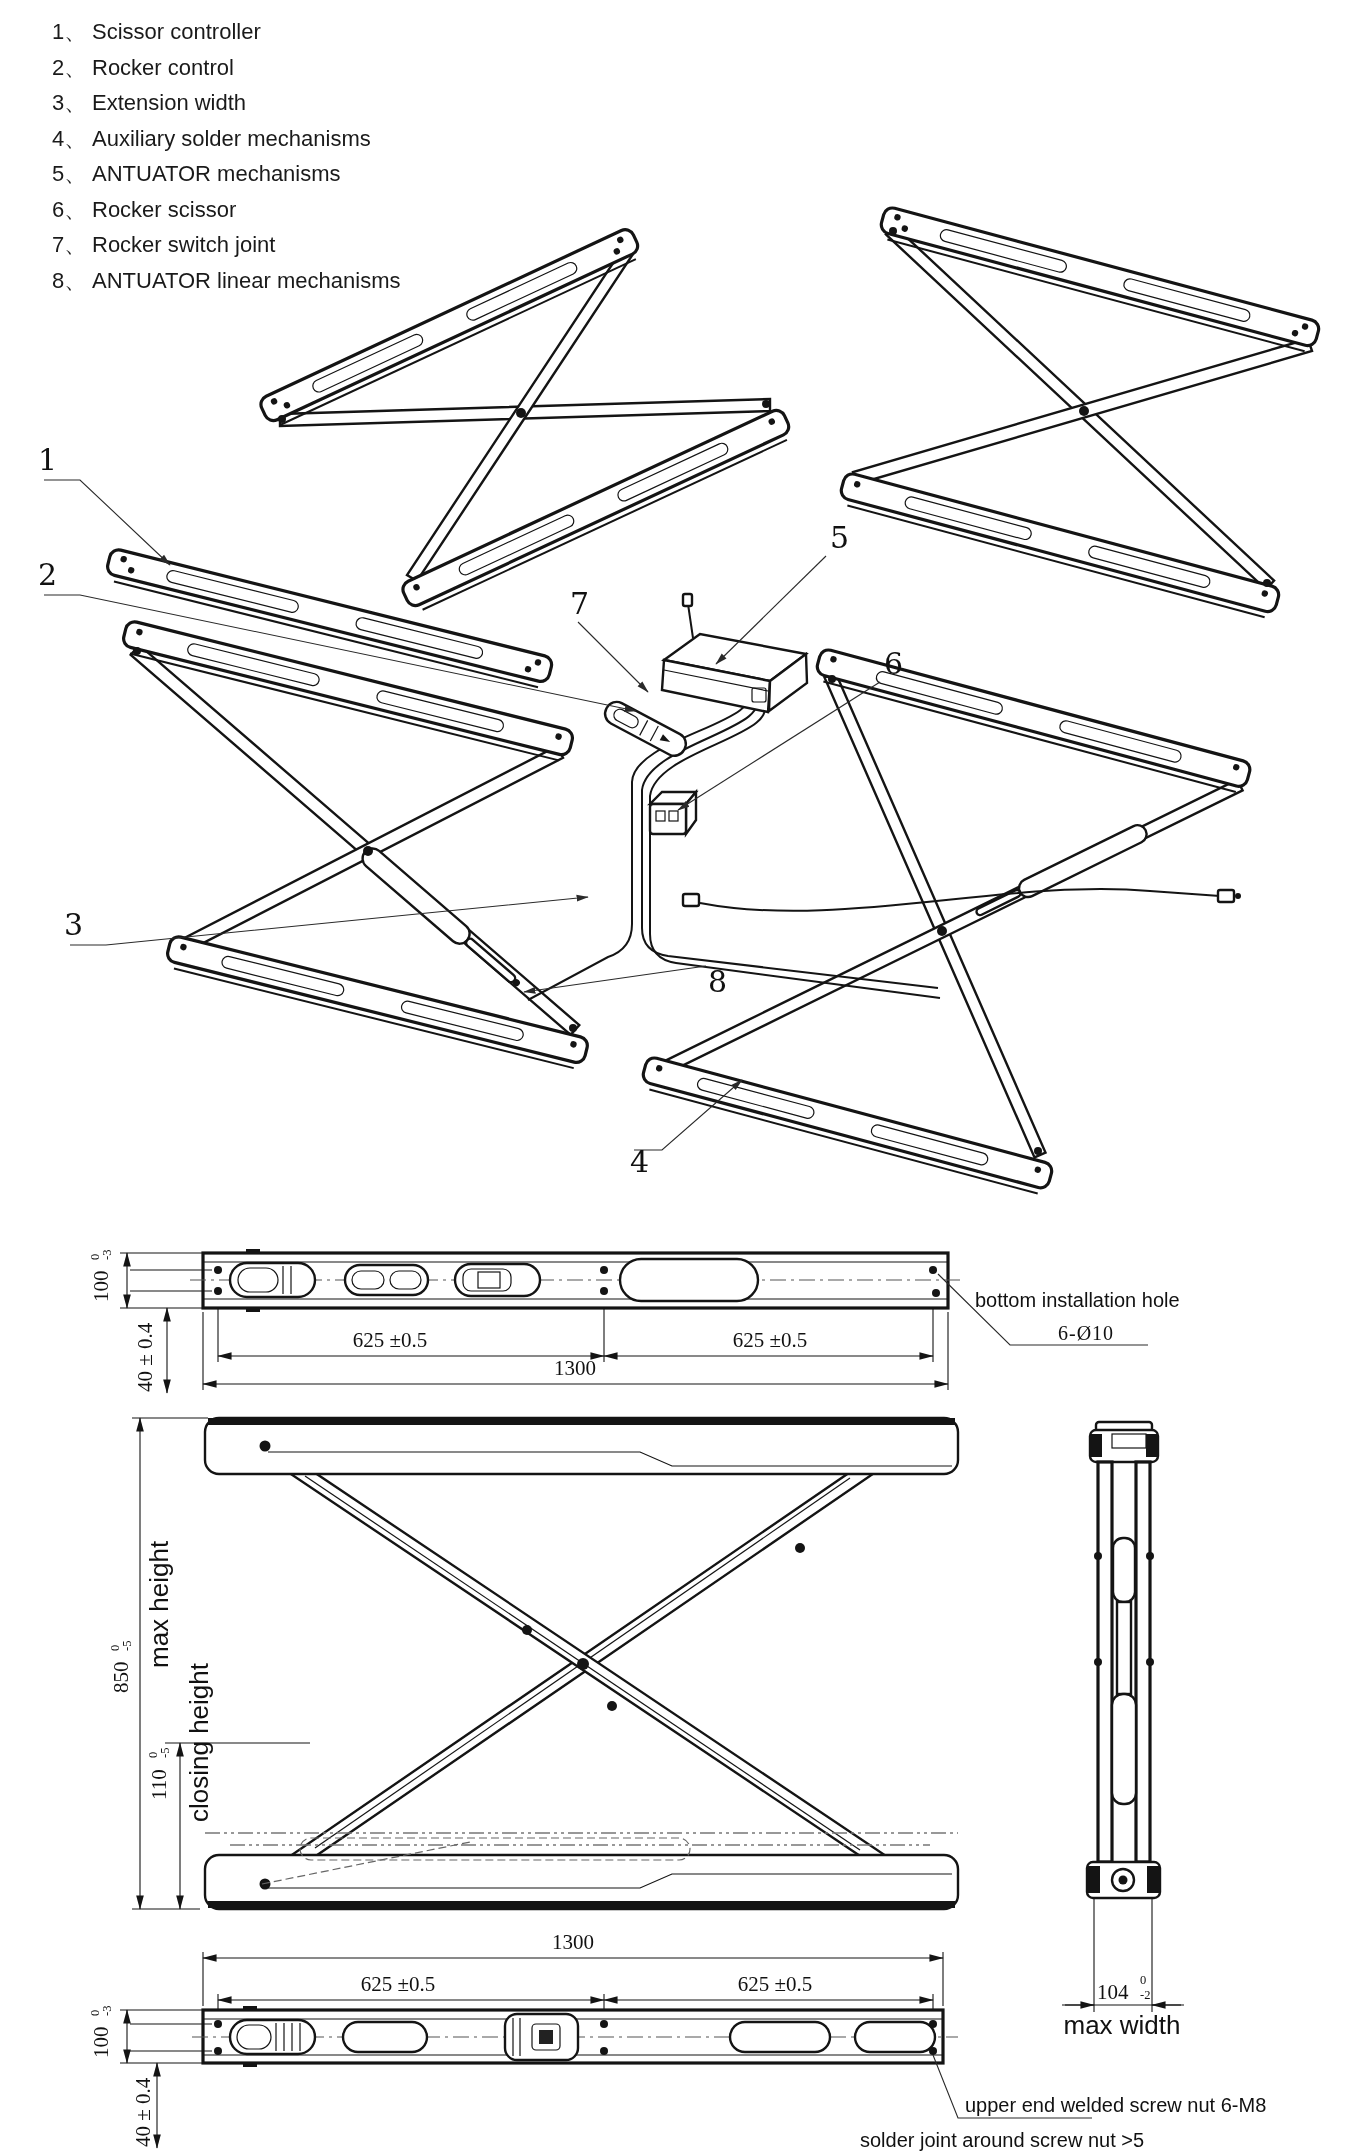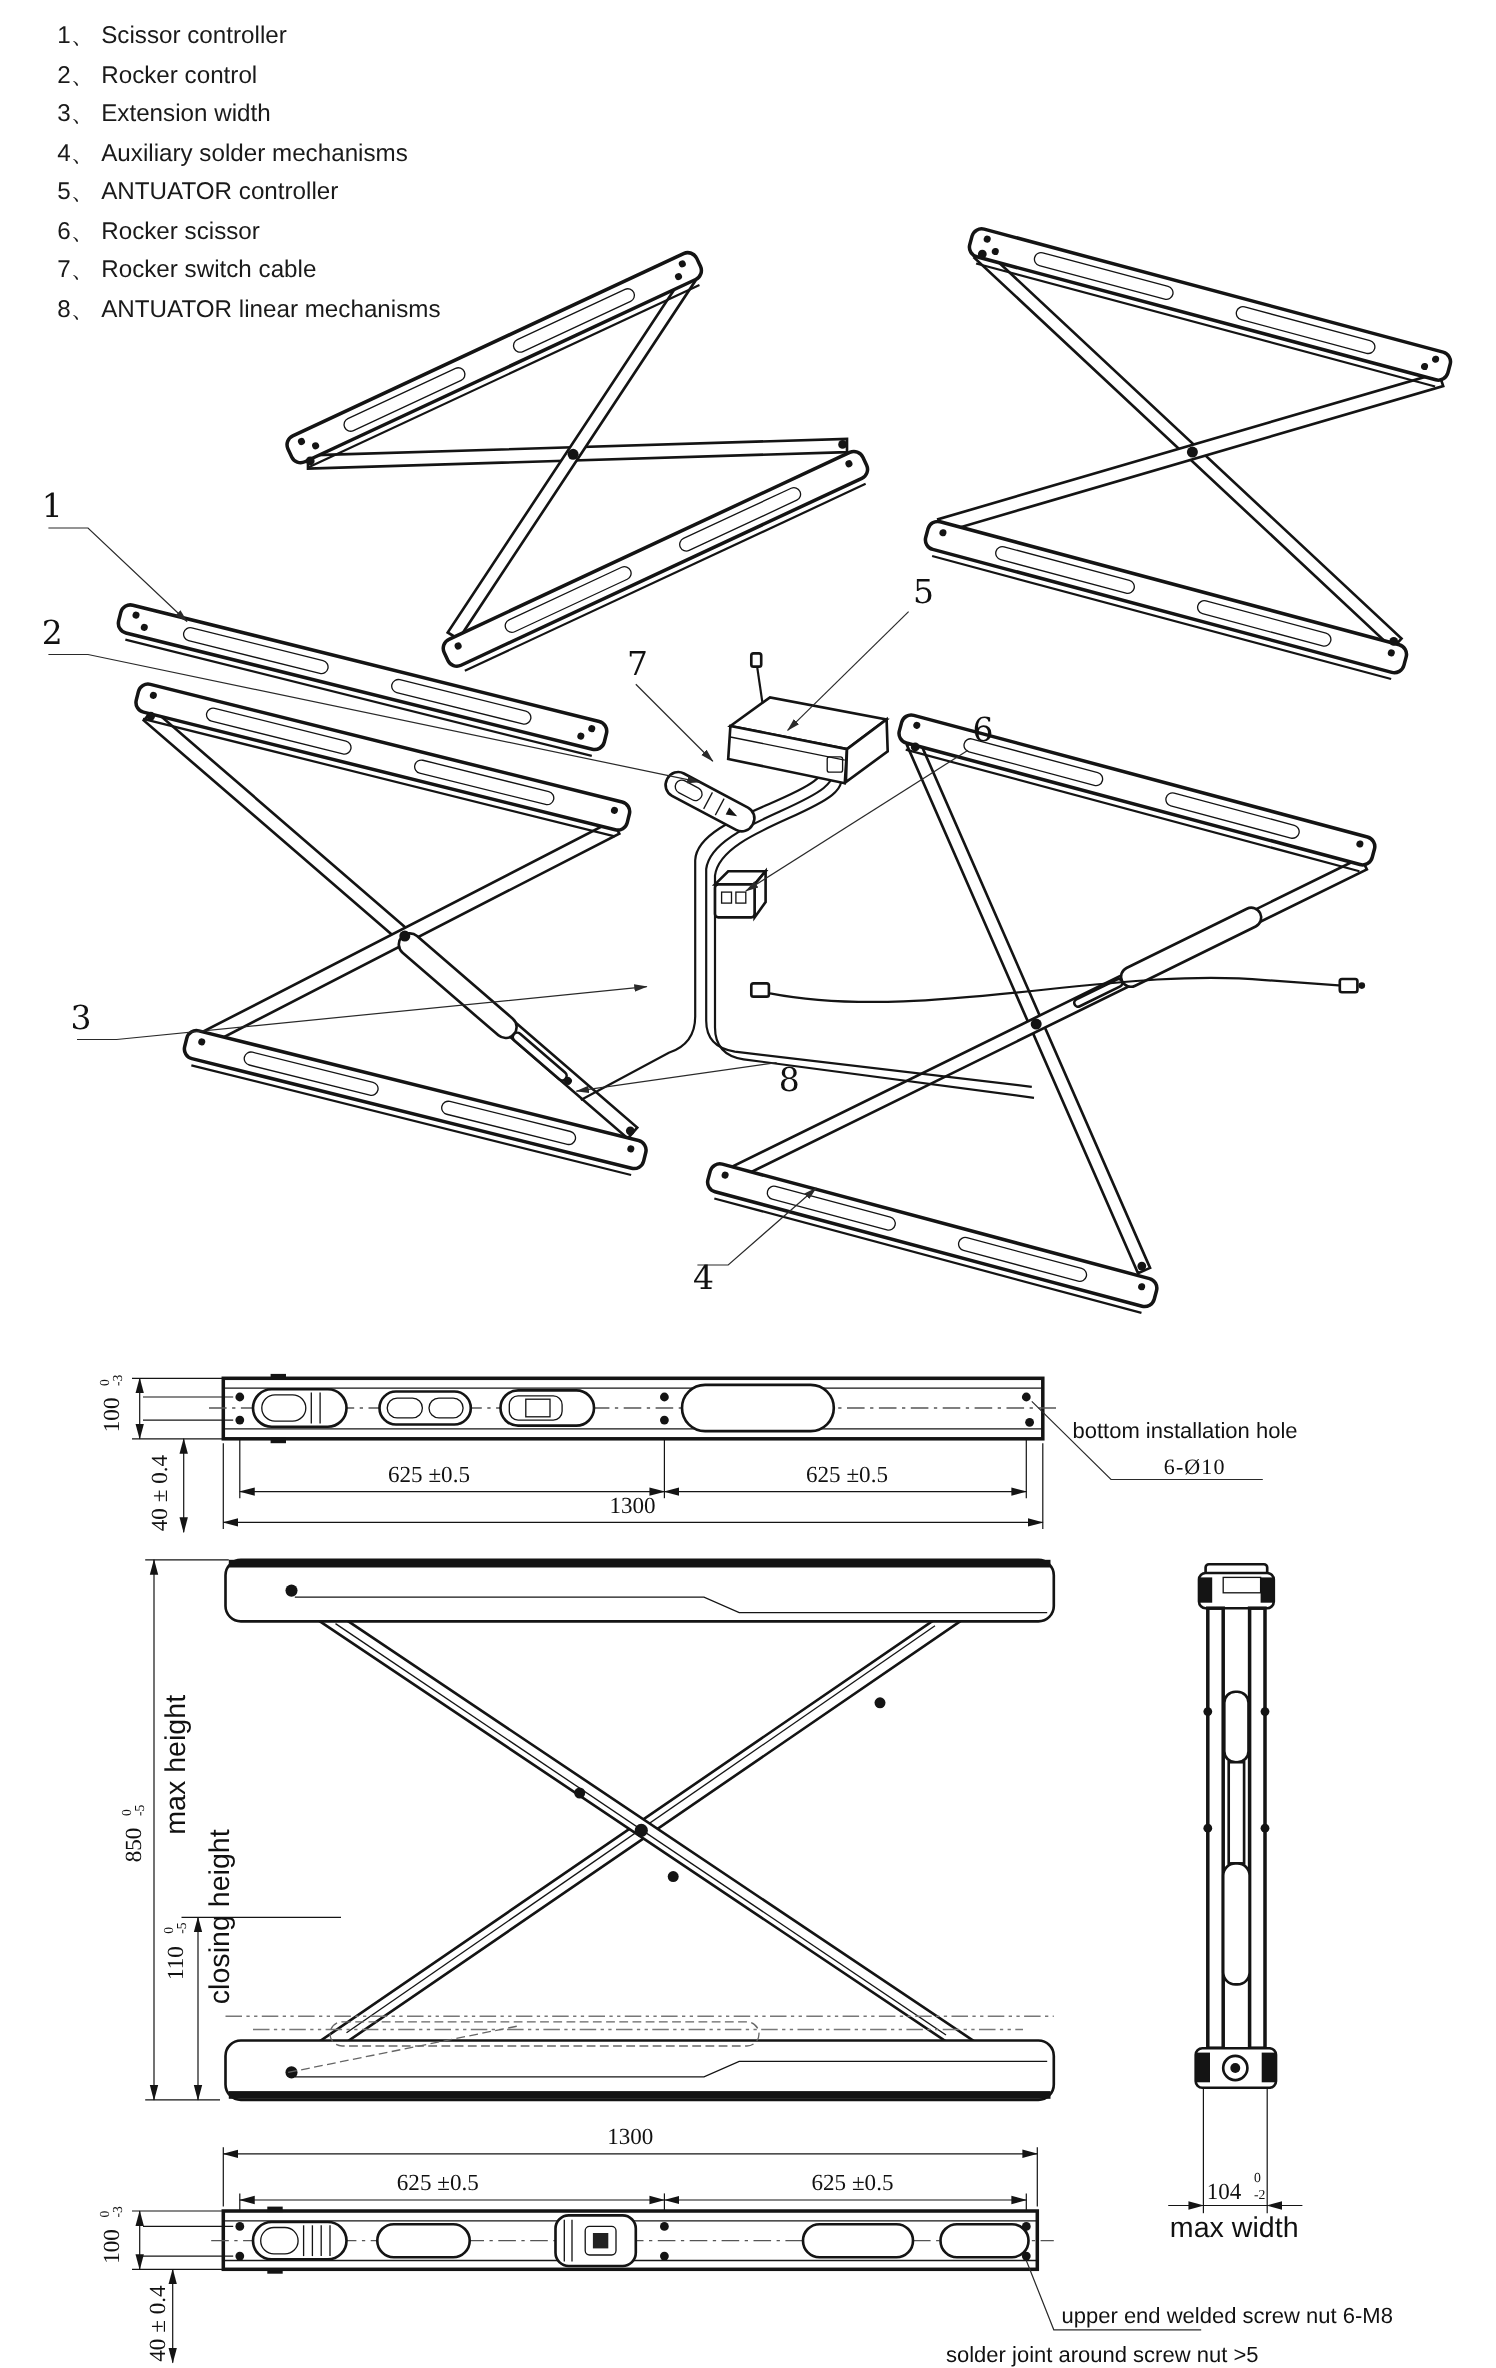--- a/index.html
+++ b/index.html
@@ -46,29 +46,29 @@
     <div class="pl-row">
         <span class="pl-num">3、</span>
         <span>Extension width</span>
       </div>
     <div class="pl-row">
         <span class="pl-num">4、</span>
         <span>Auxiliary solder mechanisms</span>
       </div>
     <div class="pl-row">
         <span class="pl-num">5、</span>
-        <span>ANTUATOR controller</span>
+        <span>ANTUATOR mechanisms</span>
       </div>
     <div class="pl-row">
         <span class="pl-num">6、</span>
         <span>Rocker scissor</span>
       </div>
     <div class="pl-row">
         <span class="pl-num">7、</span>
-        <span>Rocker switch cable</span>
+        <span>Rocker switch joint</span>
       </div>
     <div class="pl-row">
         <span class="pl-num">8、</span>
         <span>ANTUATOR linear mechanisms</span>
       </div>
   </div>
 
   <svg width="1360" height="2153" viewBox="0 0 1360 2153">
     <defs>
       <marker id="arw" viewBox="0 0 12 8" refX="11.4" refY="4" markerWidth="13" markerHeight="9" orient="auto-start-reverse">

